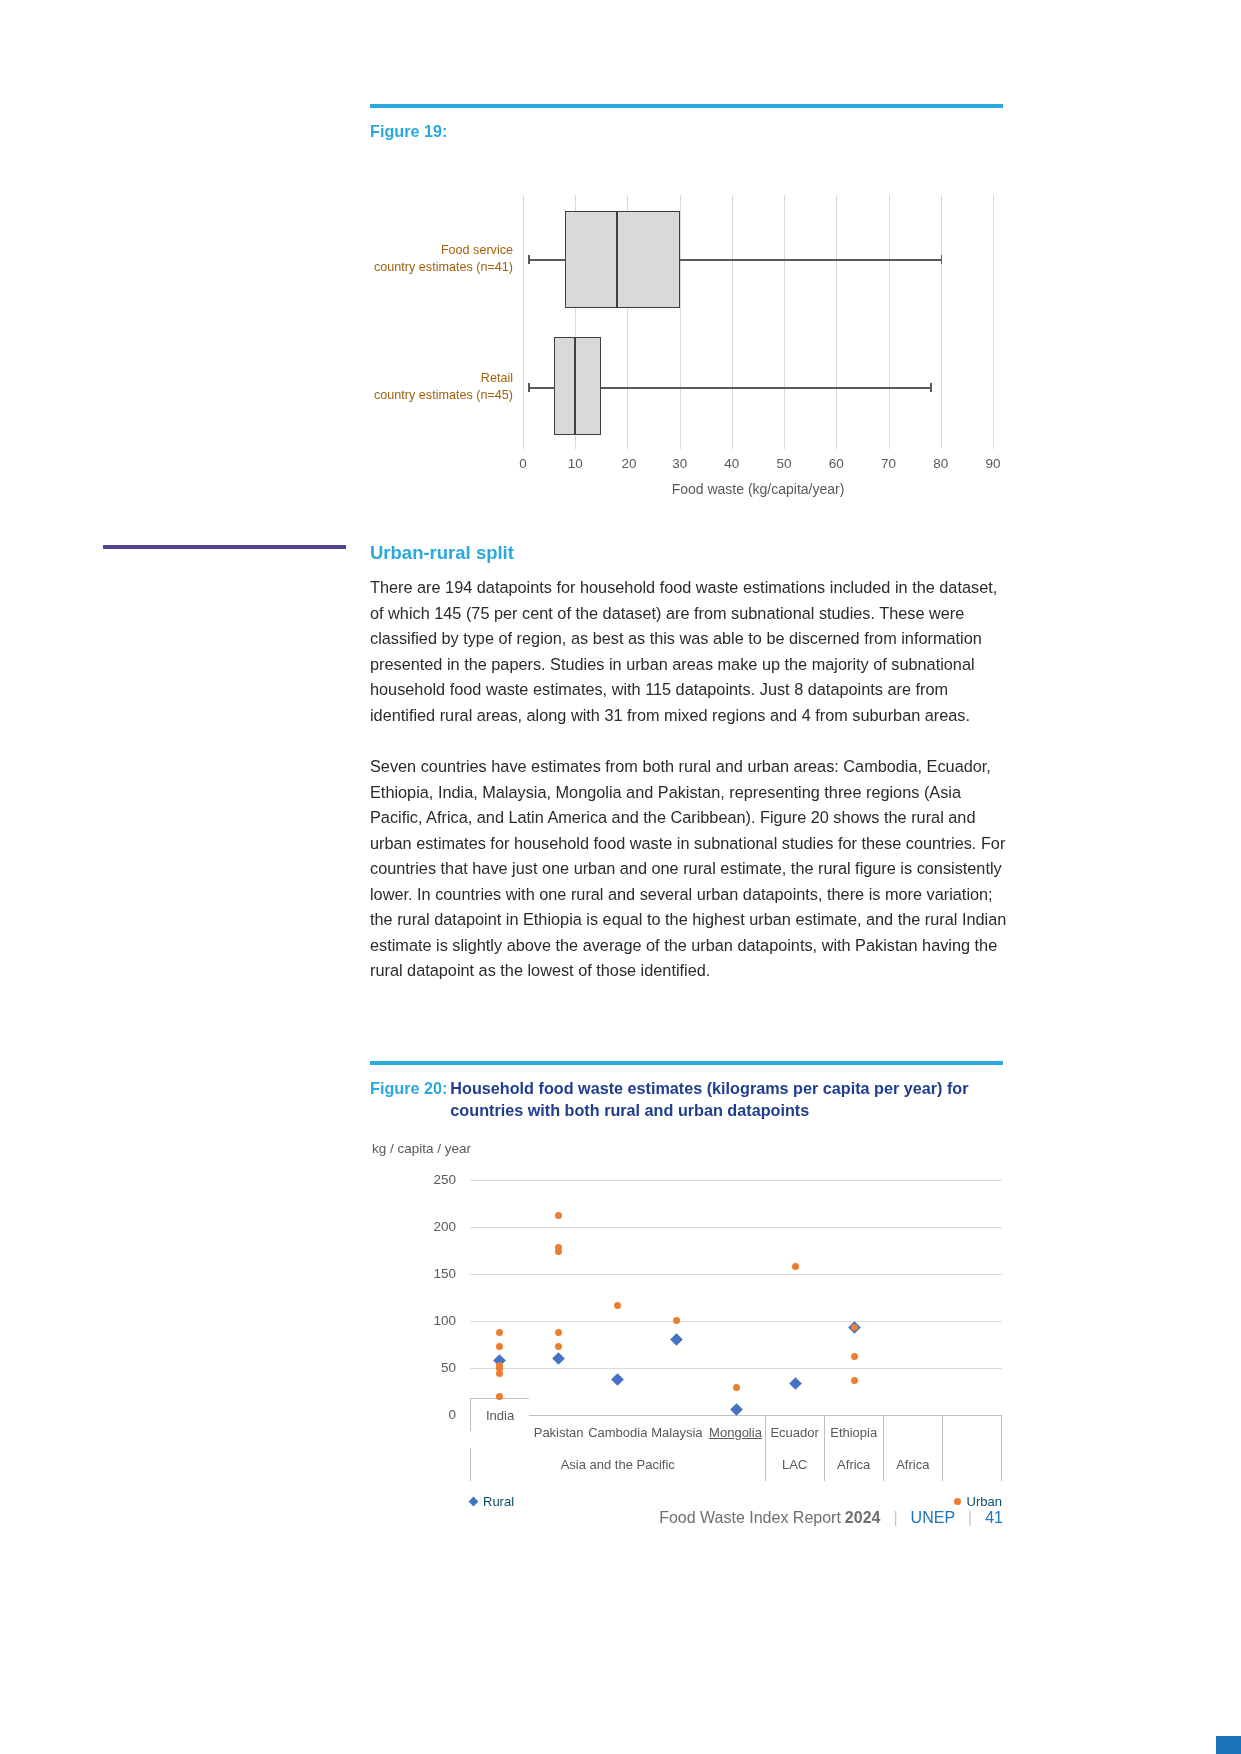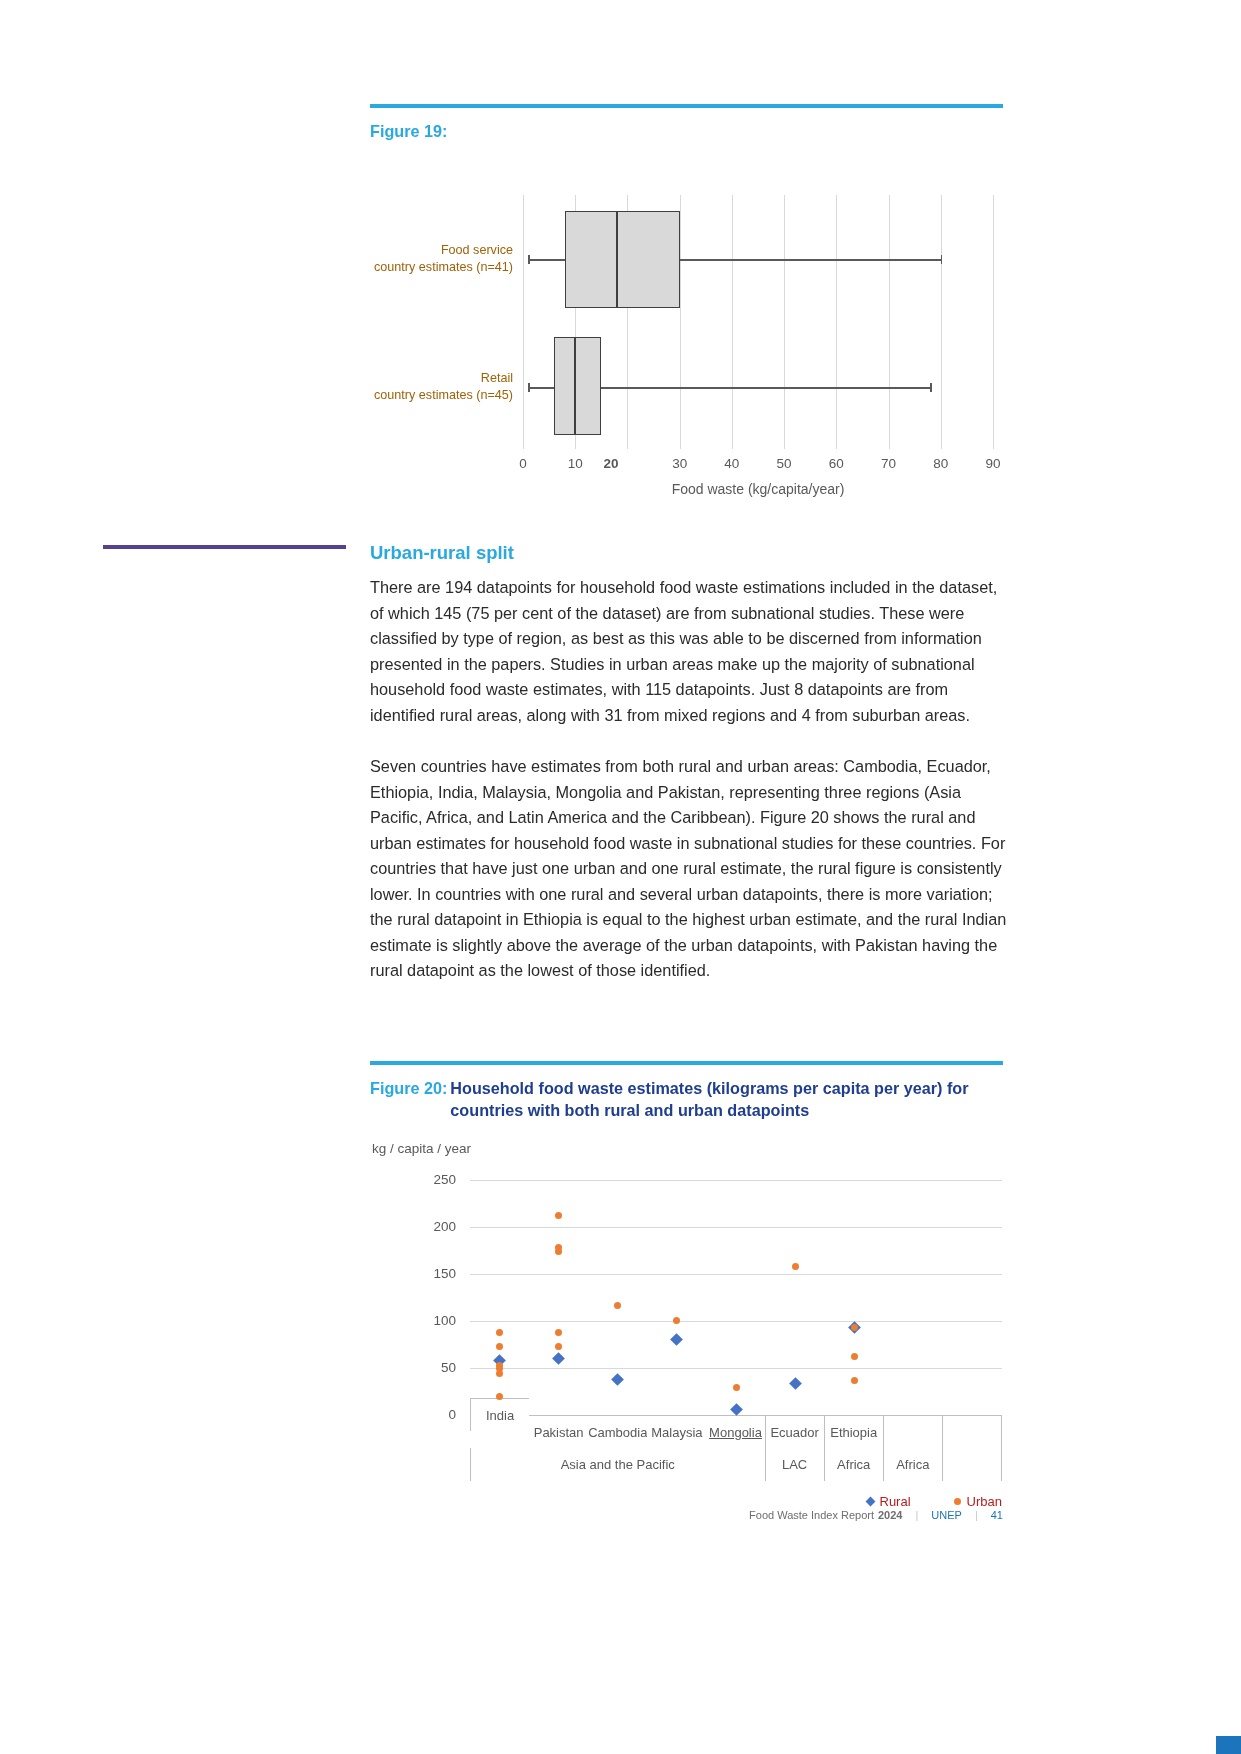--- a/index.html
+++ b/index.html
@@ -39,29 +39,29 @@
 
   
   .sc-ylabel{position:absolute;left:2px;top:80px;font-size:13.5px;color:#595959}
   .scatter{position:absolute;left:0;top:113px;width:633px;height:345px;color:#595959}
   .sc-grid{position:absolute;left:100px;width:532px;height:1px;background:#D9D9D9}
   .sc-ytick{position:absolute;left:0;width:86px;text-align:right;font-size:13.5px;color:#595959}
   .sc-cell{position:absolute;box-sizing:border-box;display:flex;align-items:center;
            justify-content:center;font-size:13px;color:#595959;white-space:nowrap;overflow:hidden}
   .sc-dot{position:absolute;border-radius:50%}
   .sc-dia{position:absolute;transform:rotate(45deg)}
-  .sc-legend{position:absolute;left:100px;width:532px;display:flex;justify-content:flex-end;
-             gap:43px;font-size:13px;color:#b91c1c}
+  .sc-legend{position:absolute;left:100px;width:532px;display:flex;justify-content:space-between;
+             gap:43px;font-size:13px;color:#0c4a6e}
   .sc-legend .item{display:flex;align-items:center;gap:6px}
   .lg-dia{width:7px;height:7px;transform:rotate(45deg)}
   .lg-dot{width:7px;height:7px;border-radius:50%}
 
   
   .page-footer{position:absolute;right:238px;top:1509px;display:flex;gap:13px;align-items:baseline;
-               font-size:11px;color:#6D6E71}
+               font-size:16px;color:#6D6E71}
   .page-footer .year{font-weight:bold;margin-left:-9px}
   .page-footer .sep{color:#C7C8CA}
   .page-footer .blue{color:#1C75BC}
   .corner-mark{position:absolute;right:0;bottom:0;width:25px;height:18px;background:#1C75BC}
 </style>
 </head>
 <body>
 
 <div class="page">
 
@@ -69,21 +69,21 @@
     <div class="fig-rule"></div>
     <div class="fig-caption">
       <span class="fig-label">Figure 19:</span>
     </div>
     <div class="boxplot" id="boxplot">
         <div class="bp-grid" style="left: 153px;"></div>
         <div class="bp-tick" style="left: 133px;">0</div>
         <div class="bp-grid" style="left: 205.222px;"></div>
         <div class="bp-tick" style="left: 185.222px;">10</div>
         <div class="bp-grid" style="left: 257.444px;"></div>
-        <div class="bp-tick" style="left: 221px; font-weight: bold;">20</div>
+        <div class="bp-tick" style="left: 239px;">20</div>
         <div class="bp-grid" style="left: 309.667px;"></div>
         <div class="bp-tick" style="left: 289.667px;">30</div>
         <div class="bp-grid" style="left: 361.889px;"></div>
         <div class="bp-tick" style="left: 341.889px;">40</div>
         <div class="bp-grid" style="left: 414.111px;"></div>
         <div class="bp-tick" style="left: 394.111px;">50</div>
         <div class="bp-grid" style="left: 466.333px;"></div>
         <div class="bp-tick" style="left: 446.333px;">60</div>
         <div class="bp-grid" style="left: 518.556px;"></div>
         <div class="bp-tick" style="left: 498.556px;">70</div>

